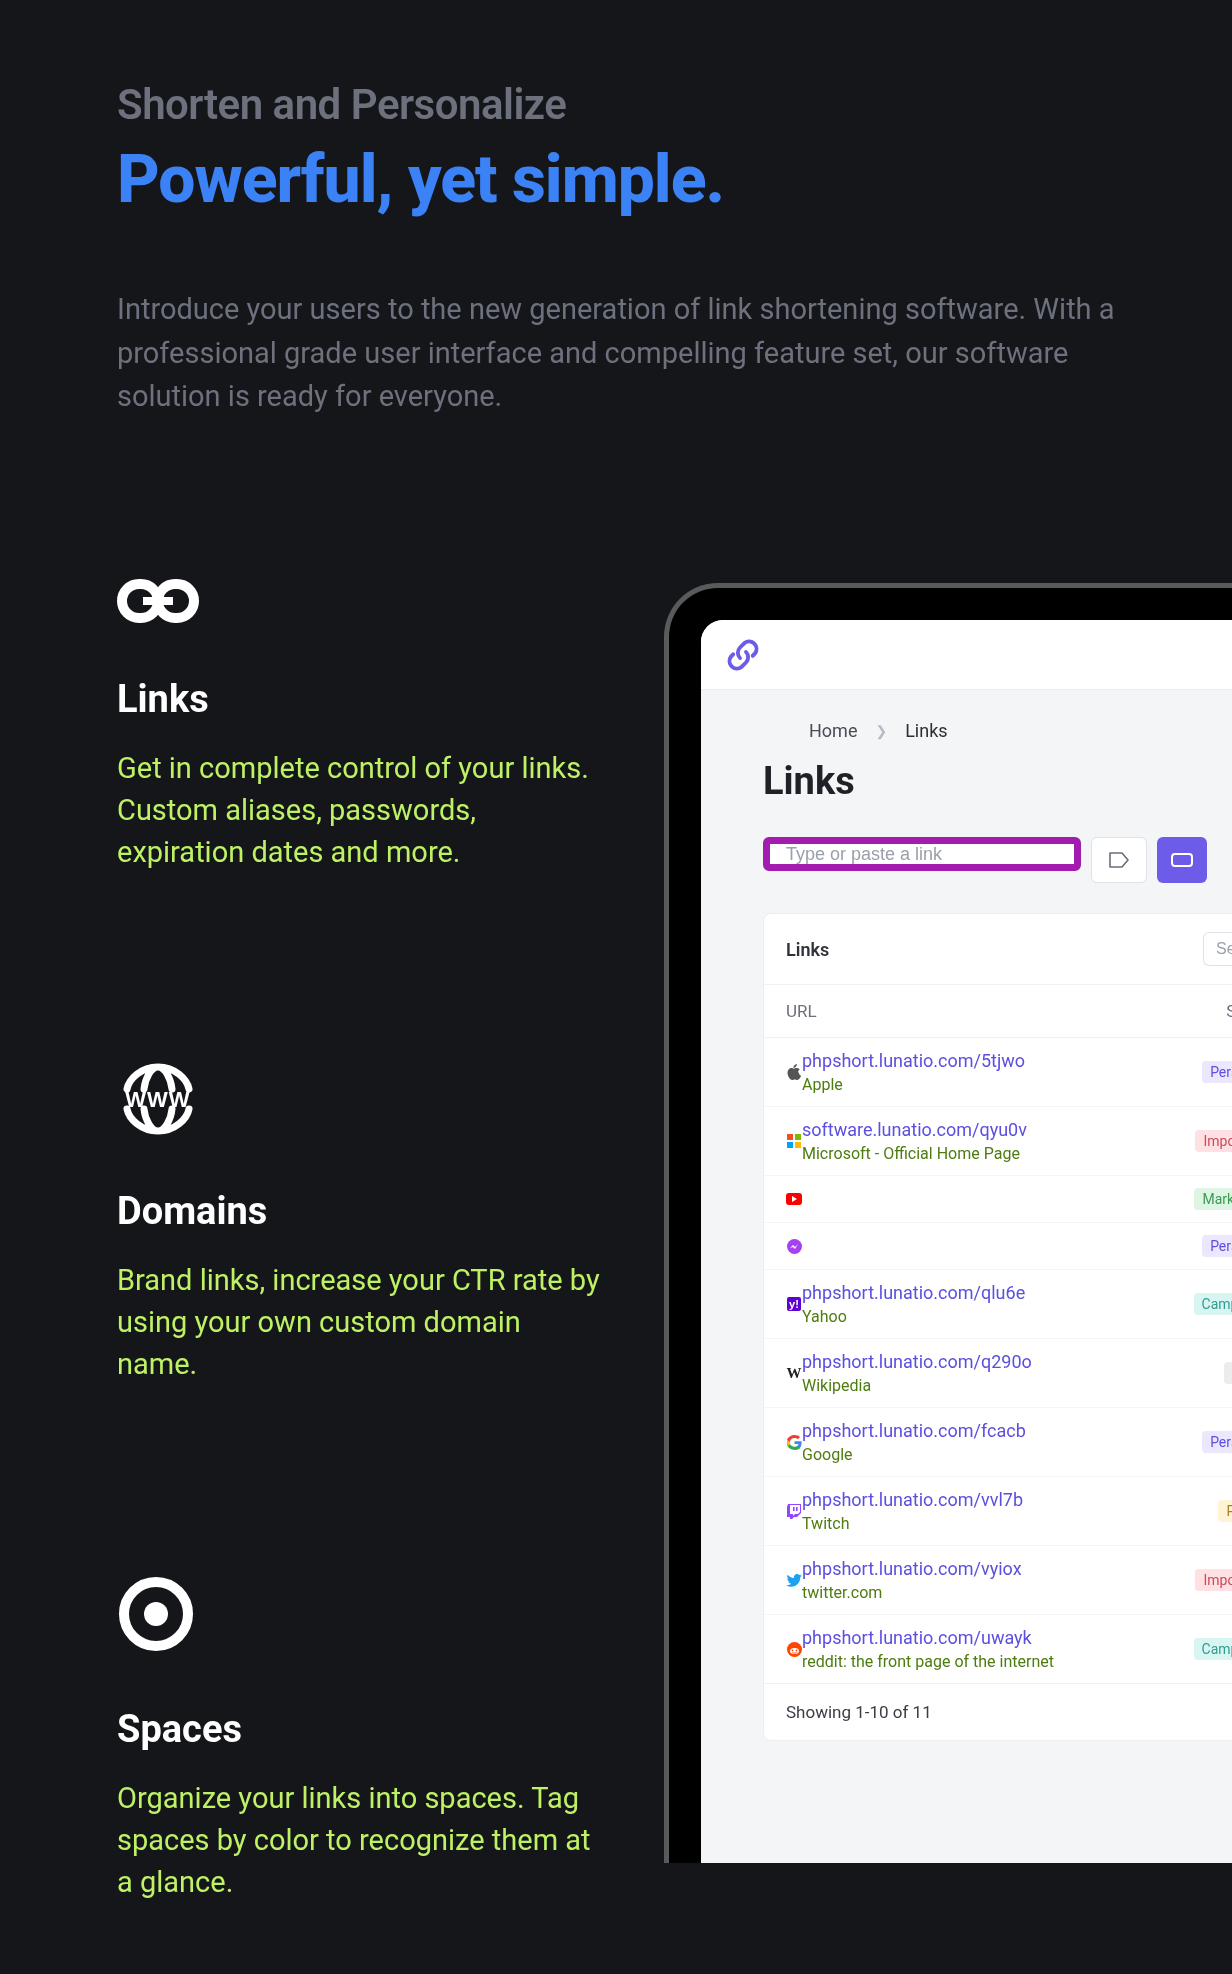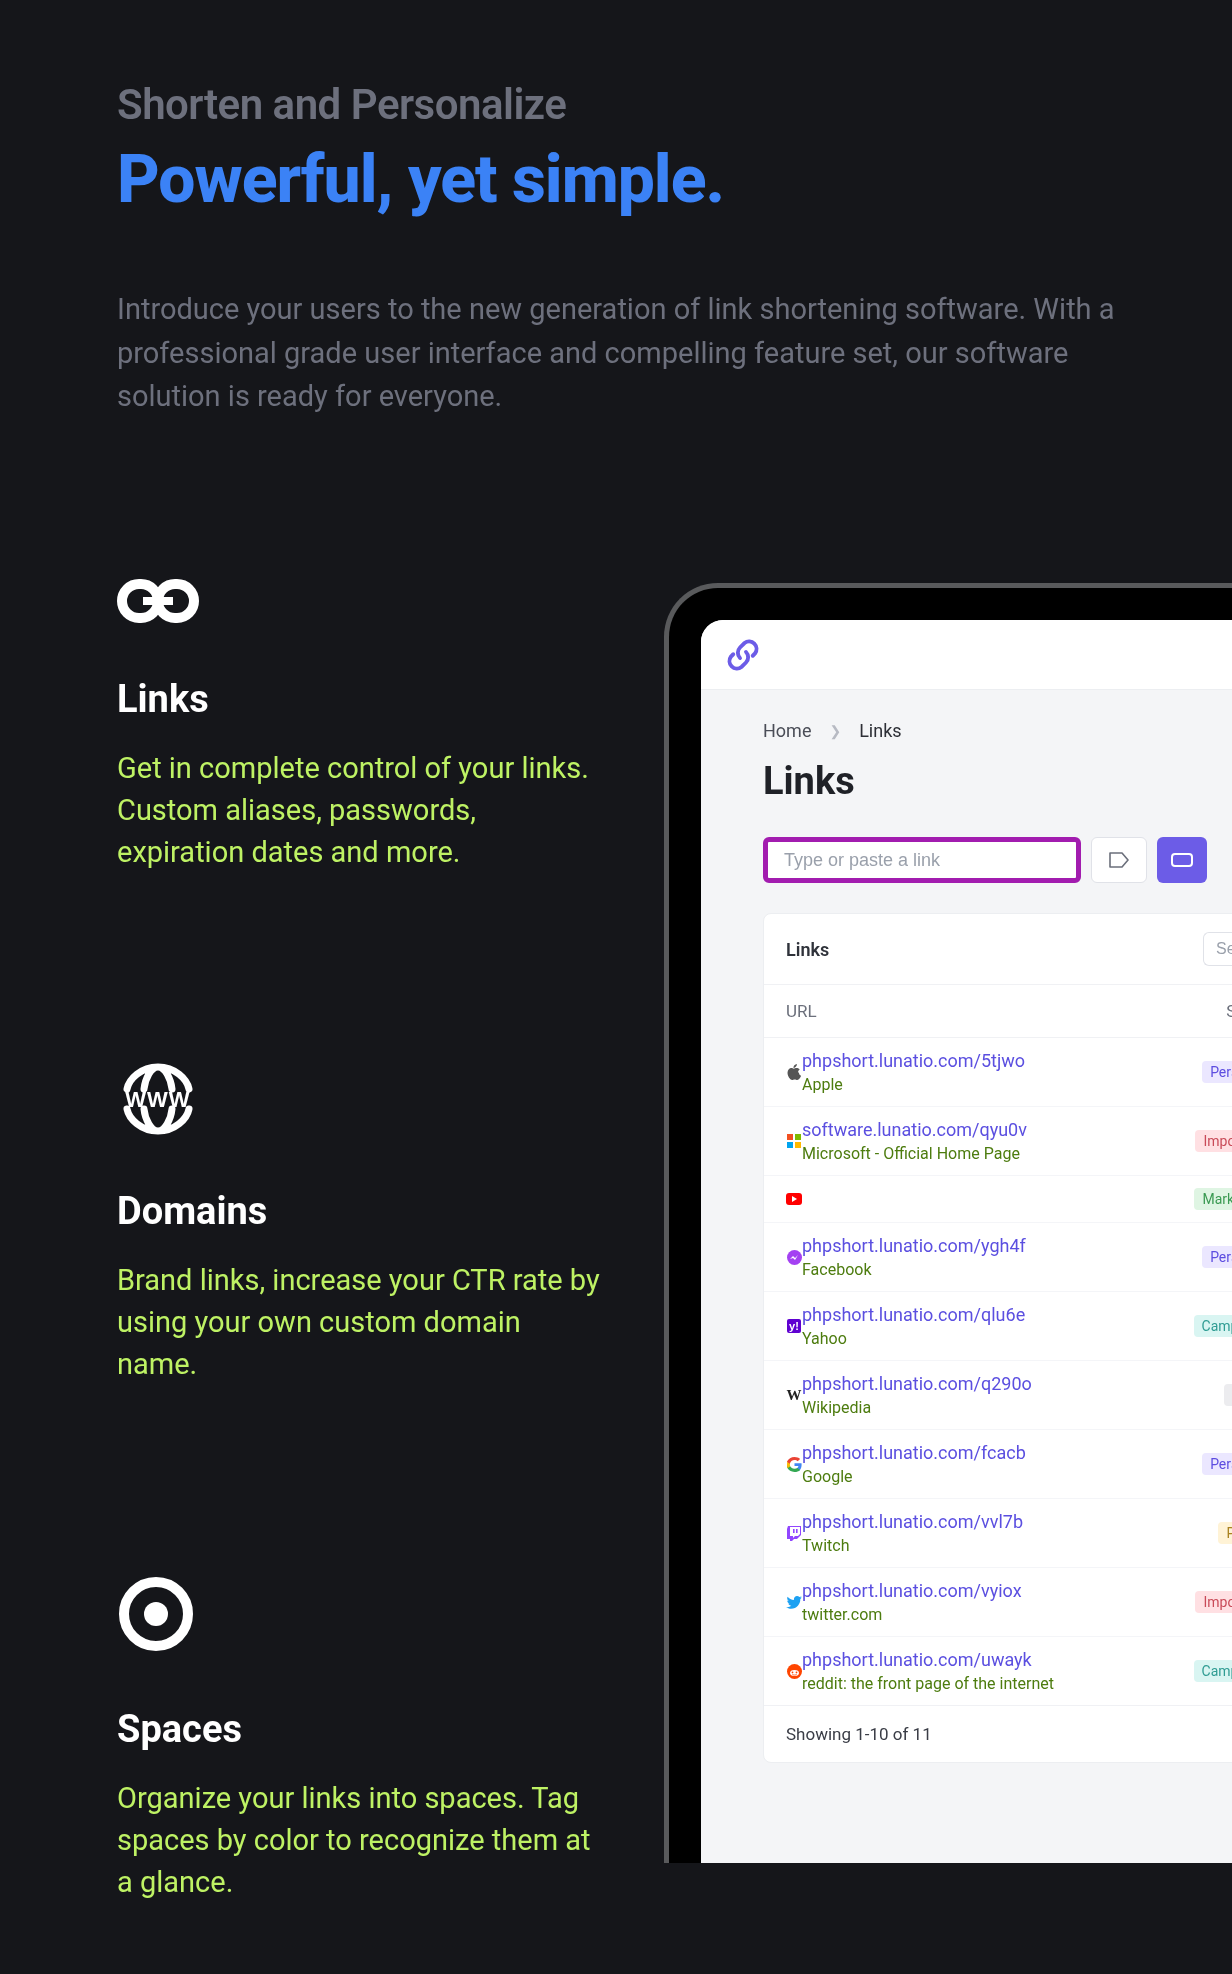--- a/index.html
+++ b/index.html
@@ -92,38 +92,38 @@
   .content {
     padding: 30px 0 0 62px;
   }
   .breadcrumb {
     font-size: 18px;
     color: #7a7d87;
     display: flex;
     align-items: center;
     gap: 18px;
   }
-  .breadcrumb .home { color: #4a4d57; }
+  .breadcrumb .home { color: #4a4d57; margin-left: 46px; }
   .breadcrumb .chev { color: #b7bac3; font-size: 14px; }
   .breadcrumb .current { color: #2d2f36; }
   .page-title {
     font-size: 38px;
     font-weight: 700;
     color: #1f2127;
     margin-top: 18px;
   }
   .shorten-row {
     margin-top: 34px;
     display: flex;
     gap: 10px;
   }
   .shorten-input {
     flex: 0 0 318px;
-    height: 46px;
-    border: 5px solid #a21caf;
+    height: 34px;
+    border: 7px solid #a21caf;
     border-radius: 6px;
     padding: 0 16px;
     font-size: 18px;
     color: #333;
     background: #fff;
   }
   .shorten-input::placeholder { color: #9aa0ab; }
   .tag-btn {
     width: 56px;
     height: 46px;
@@ -376,24 +376,20 @@
               <span class="badge marketing">Marketing</span>
             </div>
             <div class="row">
               <div class="left">
                 <span class="favicon">
                   <svg width="15" height="15" viewBox="0 0 15 15">
                     <circle cx="7.5" cy="7.5" r="7.5" fill="#a441f2"></circle>
                     <path d="M3 9l3-3 2 2 3-3-3 5-2-2z" fill="#fff"></path>
                   </svg>
                 </span>
-                <span class="link-text">
-                  <a href="#">phpshort.lunatio.com/ygh4f</a>
-                  <span class="sub">Facebook</span>
-                </span>
               </div>
               <span class="badge personal">Personal</span>
             </div>
             <div class="row">
               <div class="left">
                 <span class="favicon">
                   <svg width="14" height="14" viewBox="0 0 14 14">
                     <rect width="14" height="14" rx="2" fill="#5f01d1"></rect>
                     <text x="7" y="11" text-anchor="middle" fill="#fff" font-size="11" font-weight="900" font-family="Arial">y!</text>
                   </svg>

